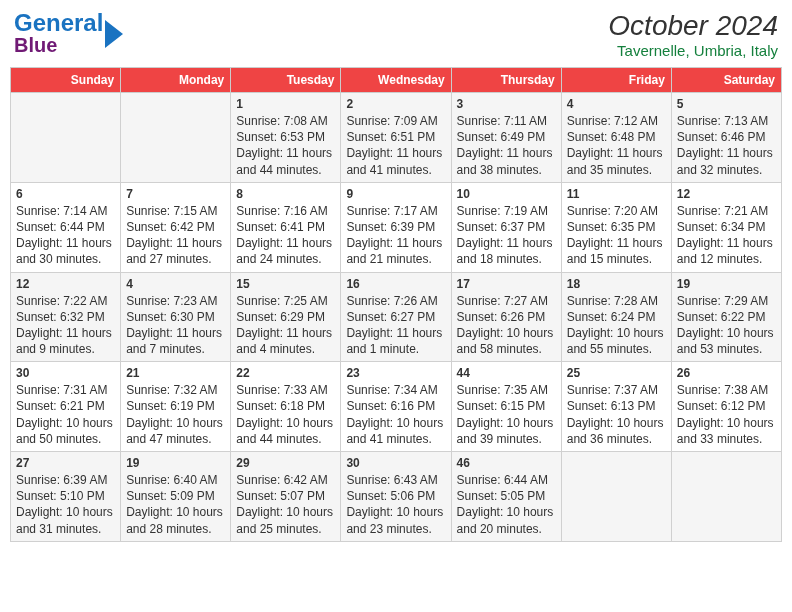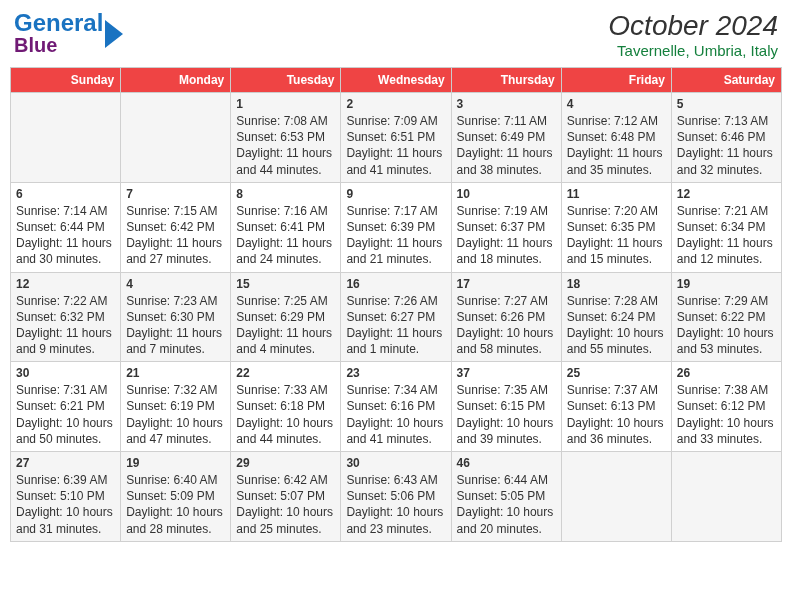--- a/index.html
+++ b/index.html
@@ -217,21 +217,21 @@
         </td>
         <td>
           <span class="day-num">22</span>
           <div class="day-detail">Sunrise: 7:33 AM<br>Sunset: 6:18 PM<br>Daylight: 10 hours and 44 minutes.</div>
         </td>
         <td>
           <span class="day-num">23</span>
           <div class="day-detail">Sunrise: 7:34 AM<br>Sunset: 6:16 PM<br>Daylight: 10 hours and 41 minutes.</div>
         </td>
         <td>
-          <span class="day-num">37</span>
+          <span class="day-num">44</span>
           <div class="day-detail">Sunrise: 7:35 AM<br>Sunset: 6:15 PM<br>Daylight: 10 hours and 39 minutes.</div>
         </td>
         <td>
           <span class="day-num">25</span>
           <div class="day-detail">Sunrise: 7:37 AM<br>Sunset: 6:13 PM<br>Daylight: 10 hours and 36 minutes.</div>
         </td>
         <td>
           <span class="day-num">26</span>
           <div class="day-detail">Sunrise: 7:38 AM<br>Sunset: 6:12 PM<br>Daylight: 10 hours and 33 minutes.</div>
         </td>

